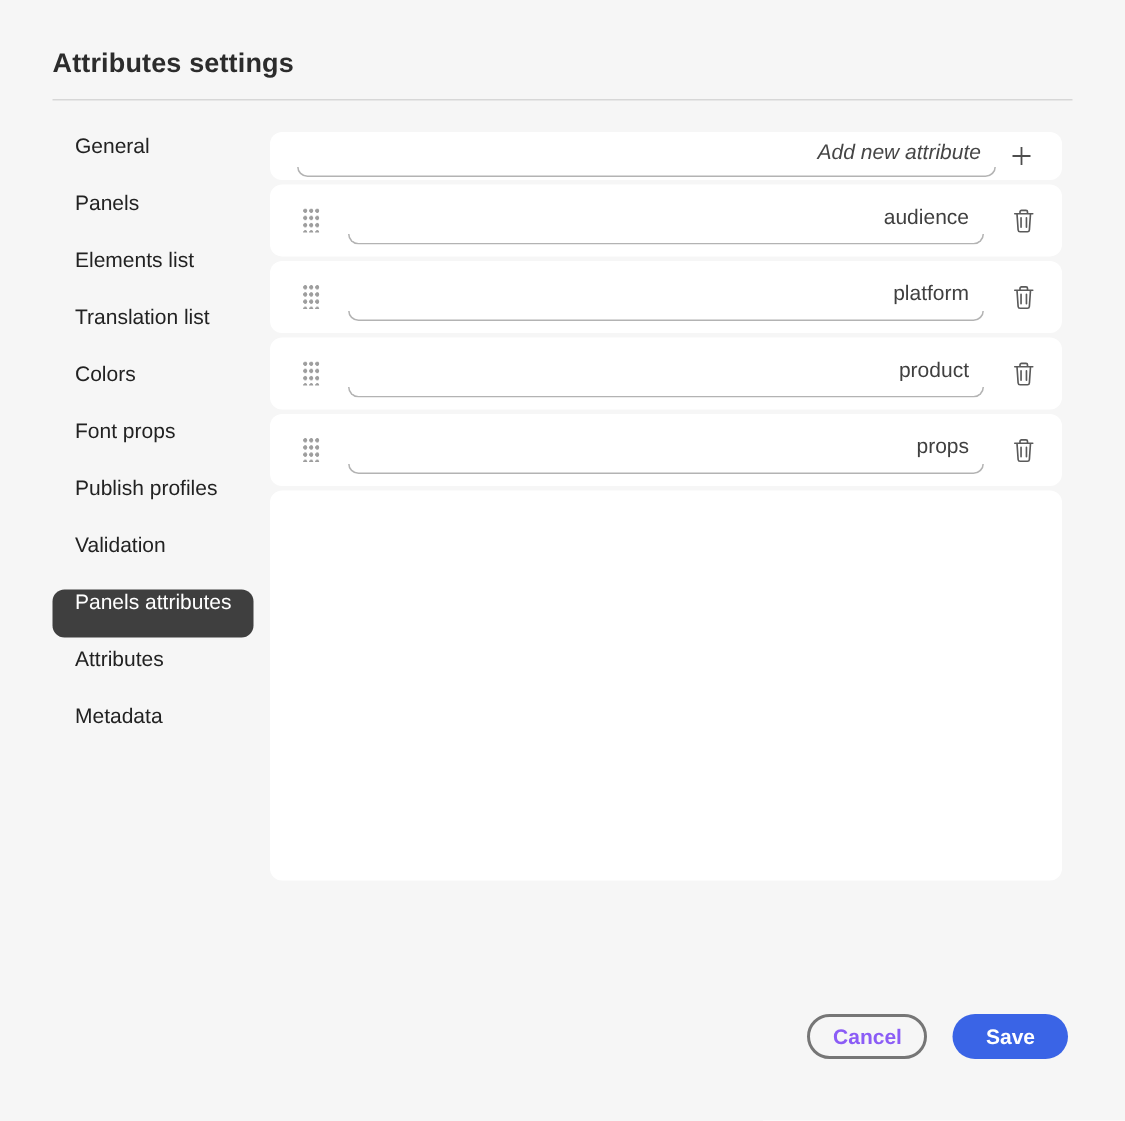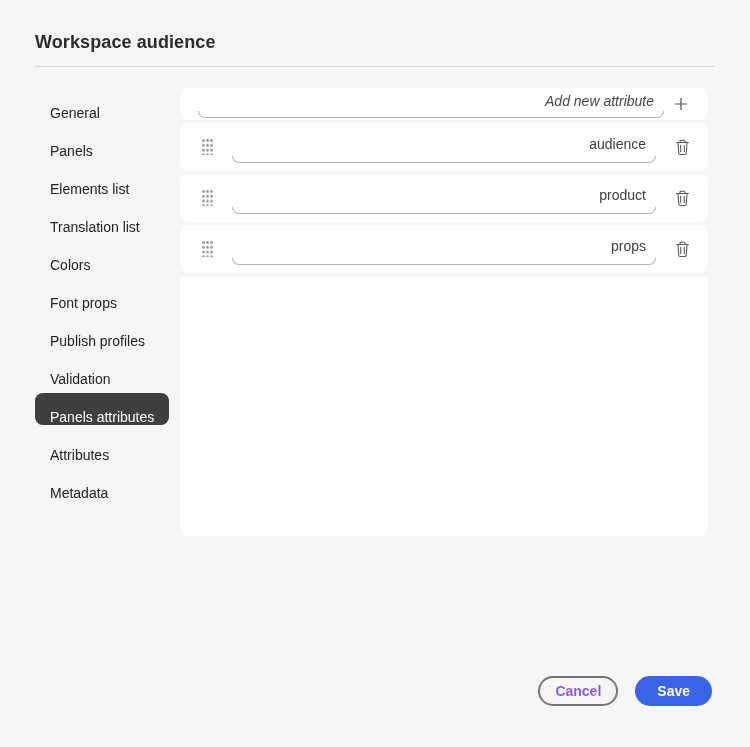--- a/index.html
+++ b/index.html
@@ -4,21 +4,21 @@
 <style>
   * { margin:0; padding:0; box-sizing:border-box; }
   html,body { width:750px; height:747px; }
   body { font-family:"Liberation Sans", sans-serif; }
   .app { position:relative; width:750px; height:747px; background:#f6f6f6; overflow:hidden; }
 
   .page-title { position:absolute; left:35px; top:32px; font-size:18px; font-weight:700; color:#2c2c2c; letter-spacing:.1px; }
   .title-divider { position:absolute; left:35px; top:66px; width:680px; height:1px; background:#d7d7d7; }
 
   .sidebar { position:absolute; left:35px; top:89px; width:145px; }
-  .nav-item { height:32px; margin-bottom:6px; display:flex; align-items:flex-end; width:max-content;
+  .nav-item { height:32px; margin-bottom:6px; display:flex; align-items:flex-start; width:max-content;
               padding:0 15px; border-radius:8px; font-size:14px; color:#222; cursor:pointer; }
   .nav-item.selected { background:#3f3f3f; color:#fff; }
 
   .content { position:absolute; left:180px; top:88px; width:528px; }
   .card { background:#fff; border-radius:8px; margin-bottom:3px; display:flex; align-items:center; }
   .add-row { height:32px; padding:0 10px 0 18px; }
   .attr-row { height:48px; }
   .filler-panel { height:260px; background:#fff; border-radius:8px; }
 
   .field { position:relative; flex:1; height:30px; display:flex; align-items:center; }
@@ -42,21 +42,21 @@
   .btn { height:30px; border-radius:16px; font-family:"Liberation Sans", sans-serif; font-size:14px; font-weight:700;
          display:flex; align-items:center; cursor:pointer; }
   .btn-cancel { background:transparent; border:2px solid #767676; color:#8b5cf6; padding:0 15px; }
   .btn-save { background:#3a64e6; border:none; color:#fff; padding:0 22px; }
 </style>
 </head>
 <body>
 
 <div class="app">
 
-  <div class="page-title">Workspace audience</div>
+  <div class="page-title">Attributes settings</div>
   <div class="title-divider"></div>
 
   <nav class="sidebar">
     <div class="nav-item">
         <span>General</span>
       </div>
     <div class="nav-item">
         <span>Panels</span>
       </div>
     <div class="nav-item">
@@ -106,20 +106,31 @@
       <div class="field">
         <input type="text" value="audience" style="">
       </div>
       <button class="trash-button">
         <svg width="15" height="17" viewBox="0 0 15 17">
           <path d="M1.5 3.5 H13.5 M5 3.5 V2.2 a1 1 0 0 1 1-1 h3 a1 1 0 0 1 1 1 V3.5 M3 3.5 l.75 10.8 a1.3 1.3 0 0 0 1.3 1.2 h4.9 a1.3 1.3 0 0 0 1.3-1.2 L12 3.5 M5.7 6.2 v6.3 M9.3 6.2 v6.3" stroke="#5a5a5a" stroke-width="1.1" fill="none" stroke-linecap="round"></path>
         </svg>
       </button>
     </div>
 
+    <div class="card attr-row">
+      <div class="drag-handle"></div>
+      <div class="field">
+        <input type="text" value="platform" style="">
+      </div>
+      <button class="trash-button">
+        <svg width="15" height="17" viewBox="0 0 15 17">
+          <path d="M1.5 3.5 H13.5 M5 3.5 V2.2 a1 1 0 0 1 1-1 h3 a1 1 0 0 1 1 1 V3.5 M3 3.5 l.75 10.8 a1.3 1.3 0 0 0 1.3 1.2 h4.9 a1.3 1.3 0 0 0 1.3-1.2 L12 3.5 M5.7 6.2 v6.3 M9.3 6.2 v6.3" stroke="#5a5a5a" stroke-width="1.1" fill="none" stroke-linecap="round"></path>
+        </svg>
+      </button>
+    </div>
 
     <div class="card attr-row">
       <div class="drag-handle"></div>
       <div class="field">
         <input type="text" value="product" style="">
       </div>
       <button class="trash-button">
         <svg width="15" height="17" viewBox="0 0 15 17">
           <path d="M1.5 3.5 H13.5 M5 3.5 V2.2 a1 1 0 0 1 1-1 h3 a1 1 0 0 1 1 1 V3.5 M3 3.5 l.75 10.8 a1.3 1.3 0 0 0 1.3 1.2 h4.9 a1.3 1.3 0 0 0 1.3-1.2 L12 3.5 M5.7 6.2 v6.3 M9.3 6.2 v6.3" stroke="#5a5a5a" stroke-width="1.1" fill="none" stroke-linecap="round"></path>
         </svg>

